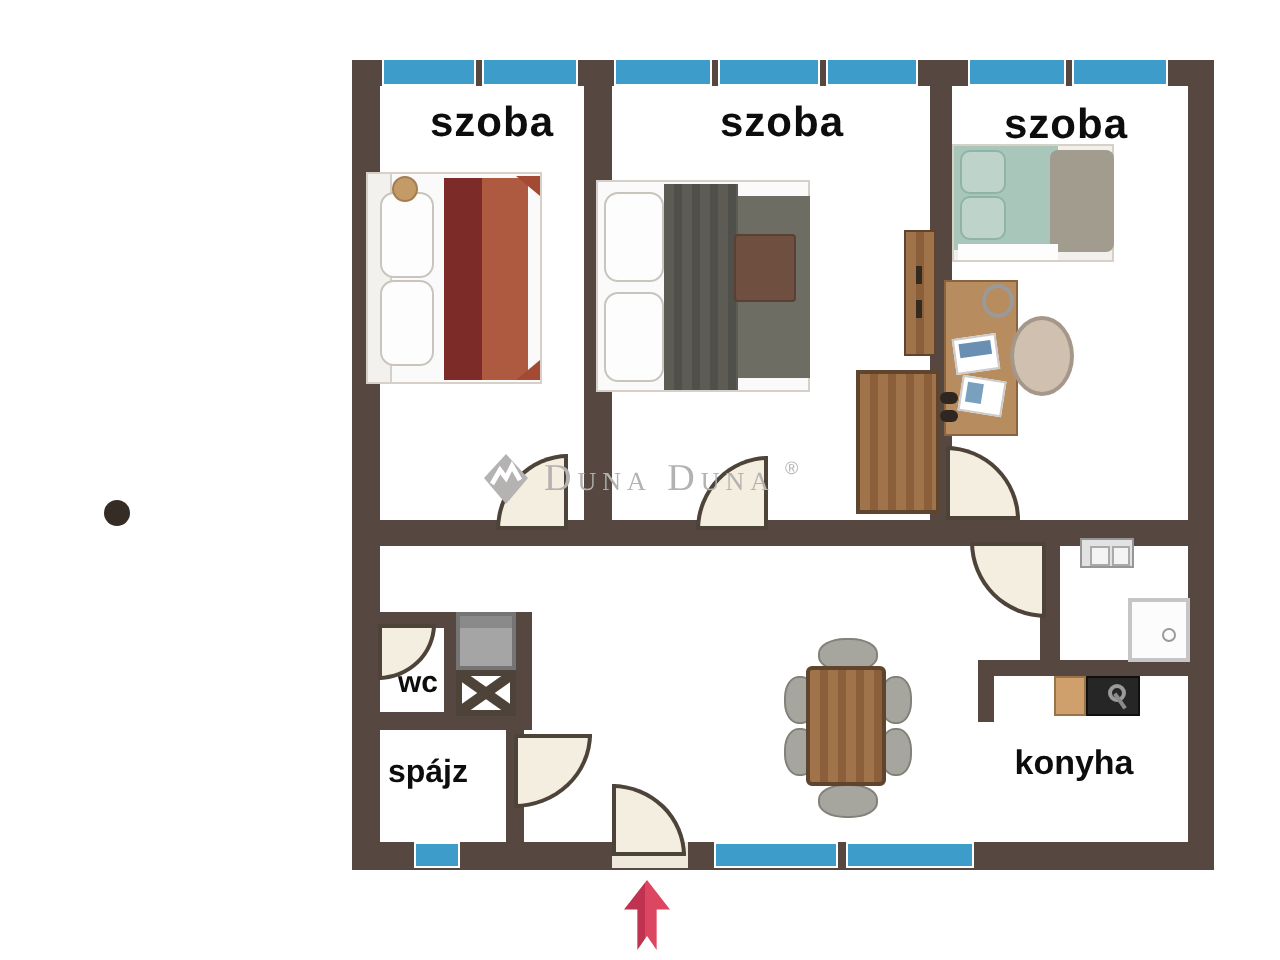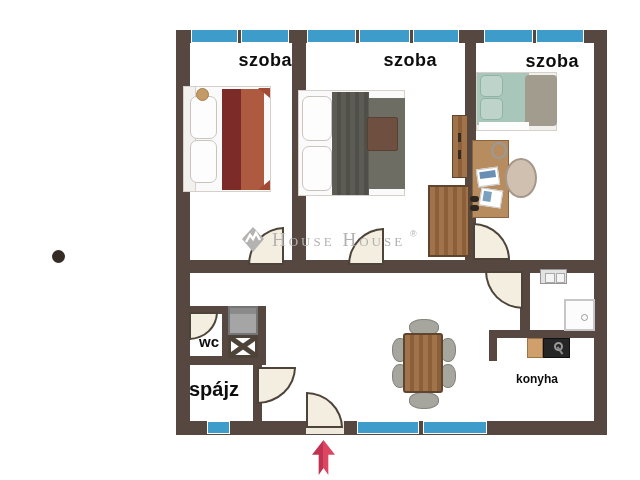--- a/index.html
+++ b/index.html
@@ -3,22 +3,22 @@
 <meta charset="utf-8">
 <style>
   html,body{margin:0;padding:0;background:#fff;}
   #stage{position:relative;width:640px;height:480px;background:#ffffff;overflow:hidden;
          font-family:"Liberation Sans",sans-serif;}
   .abs{position:absolute;}
   .wall{position:absolute;background:#564840;}
   .pane{position:absolute;background:#3e9ccb;border:1px solid #fefefe;box-sizing:border-box;}
   .door{position:absolute;background:#f4eee1;border:2px solid #4d4339;box-sizing:border-box;}
   .lbl{position:absolute;color:#0d0d0d;font-weight:700;text-align:center;white-space:nowrap;}
-  .lbl-big{font-size:18px;letter-spacing:.5px;text-align:right;}
-  .lbl-mid{font-size:12px;}
+  .lbl-big{font-size:21px;letter-spacing:.5px;}
+  .lbl-mid{font-size:17px;}
   .lbl-sm{font-size:15px;}
   .furn{position:absolute;box-sizing:border-box;}
   .pillow{position:absolute;background:#fdfdfd;border:1px solid #c9c5be;border-radius:7px;}
   .chair{position:absolute;background:#a6a69e;border:1px solid #82827a;border-radius:45%;}
   .wood{background:repeating-linear-gradient(90deg,#a1734a 0 5px,#8a5f3a 5px 9px);border:2px solid #5f452e;}
   .wm{position:absolute;left:241px;top:226px;display:flex;align-items:center;gap:7px;
       color:#b4b2b1;}
   .wm-text{font-family:"Liberation Serif",serif;font-variant:small-caps;font-size:19px;
       letter-spacing:3px;color:#b4b2b1;}
   .wm-reg{font-size:9px;position:relative;top:-6px;left:-2px;}
@@ -143,27 +143,27 @@
   <div class="chair" style="left:392px;top:338px;width:14px;height:22px;"></div>
   <div class="chair" style="left:392px;top:364px;width:14px;height:22px;"></div>
   <div class="chair" style="left:440px;top:338px;width:14px;height:22px;"></div>
   <div class="chair" style="left:440px;top:364px;width:14px;height:22px;"></div>
   <div class="furn wood" style="left:403px;top:333px;width:40px;height:60px;border-radius:3px;"></div>
 
   <div class="lbl lbl-big" style="left:200px;top:50px;width:92px;">szoba</div>
   <div class="lbl lbl-big" style="left:345px;top:50px;width:92px;">szoba</div>
   <div class="lbl lbl-big" style="left:487px;top:51px;width:92px;">szoba</div>
   <div class="lbl lbl-sm" style="left:195px;top:333px;width:28px;">wc</div>
-  <div class="lbl" style="left:188px;top:378px;width:52px;font-size:20px;">spájz</div>
+  <div class="lbl" style="left:188px;top:378px;width:52px;font-size:16px;">spájz</div>
   <div class="lbl lbl-mid" style="left:505px;top:372px;width:64px;">konyha</div>
 
   <div class="wm">
     <svg width="24" height="27" viewBox="0 0 24 27">
       <polygon points="12,1 23,13 12,26 1,13" fill="#b5b3b2"></polygon>
       <polyline points="5,16 9,9 12,13 15,7 19,14" fill="none" stroke="#ffffff" stroke-width="2.4"></polyline>
     </svg>
-    <span class="wm-text">House House</span>
+    <span class="wm-text">Duna Duna</span>
     <span class="wm-reg">®</span>
   </div>
 
   <div class="arrow"></div>
 
 </div>
 
 </body></html>

